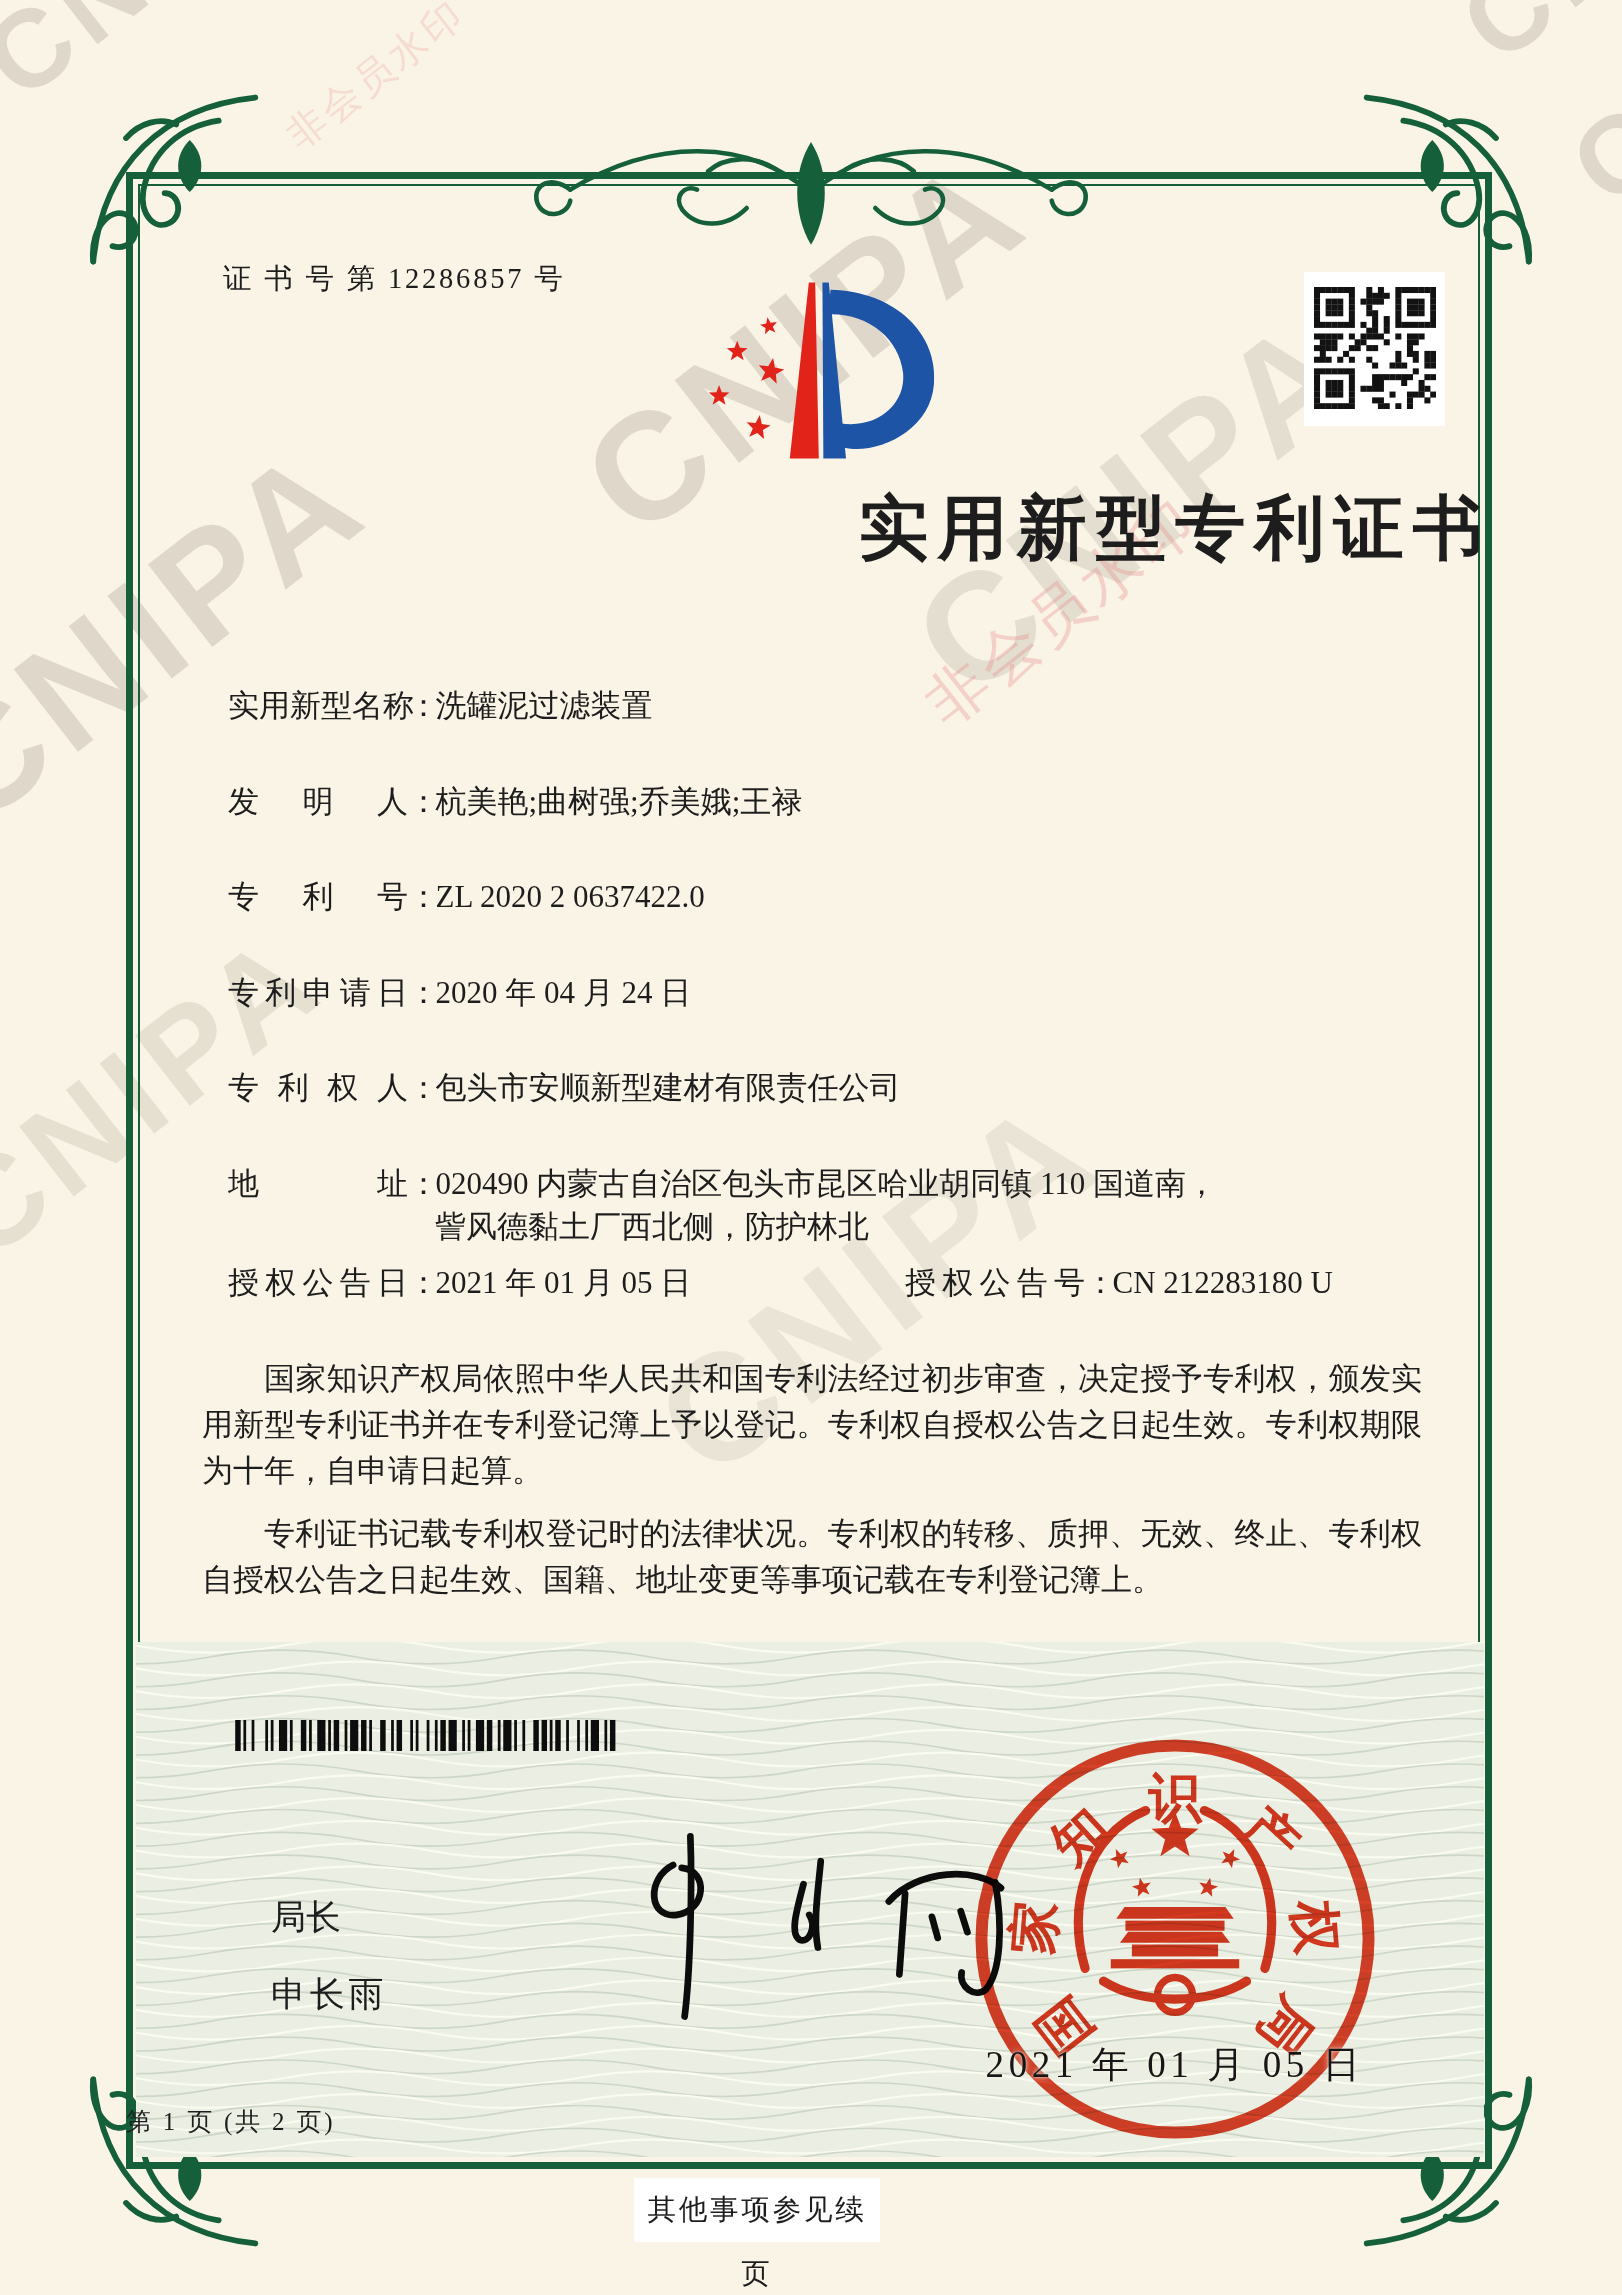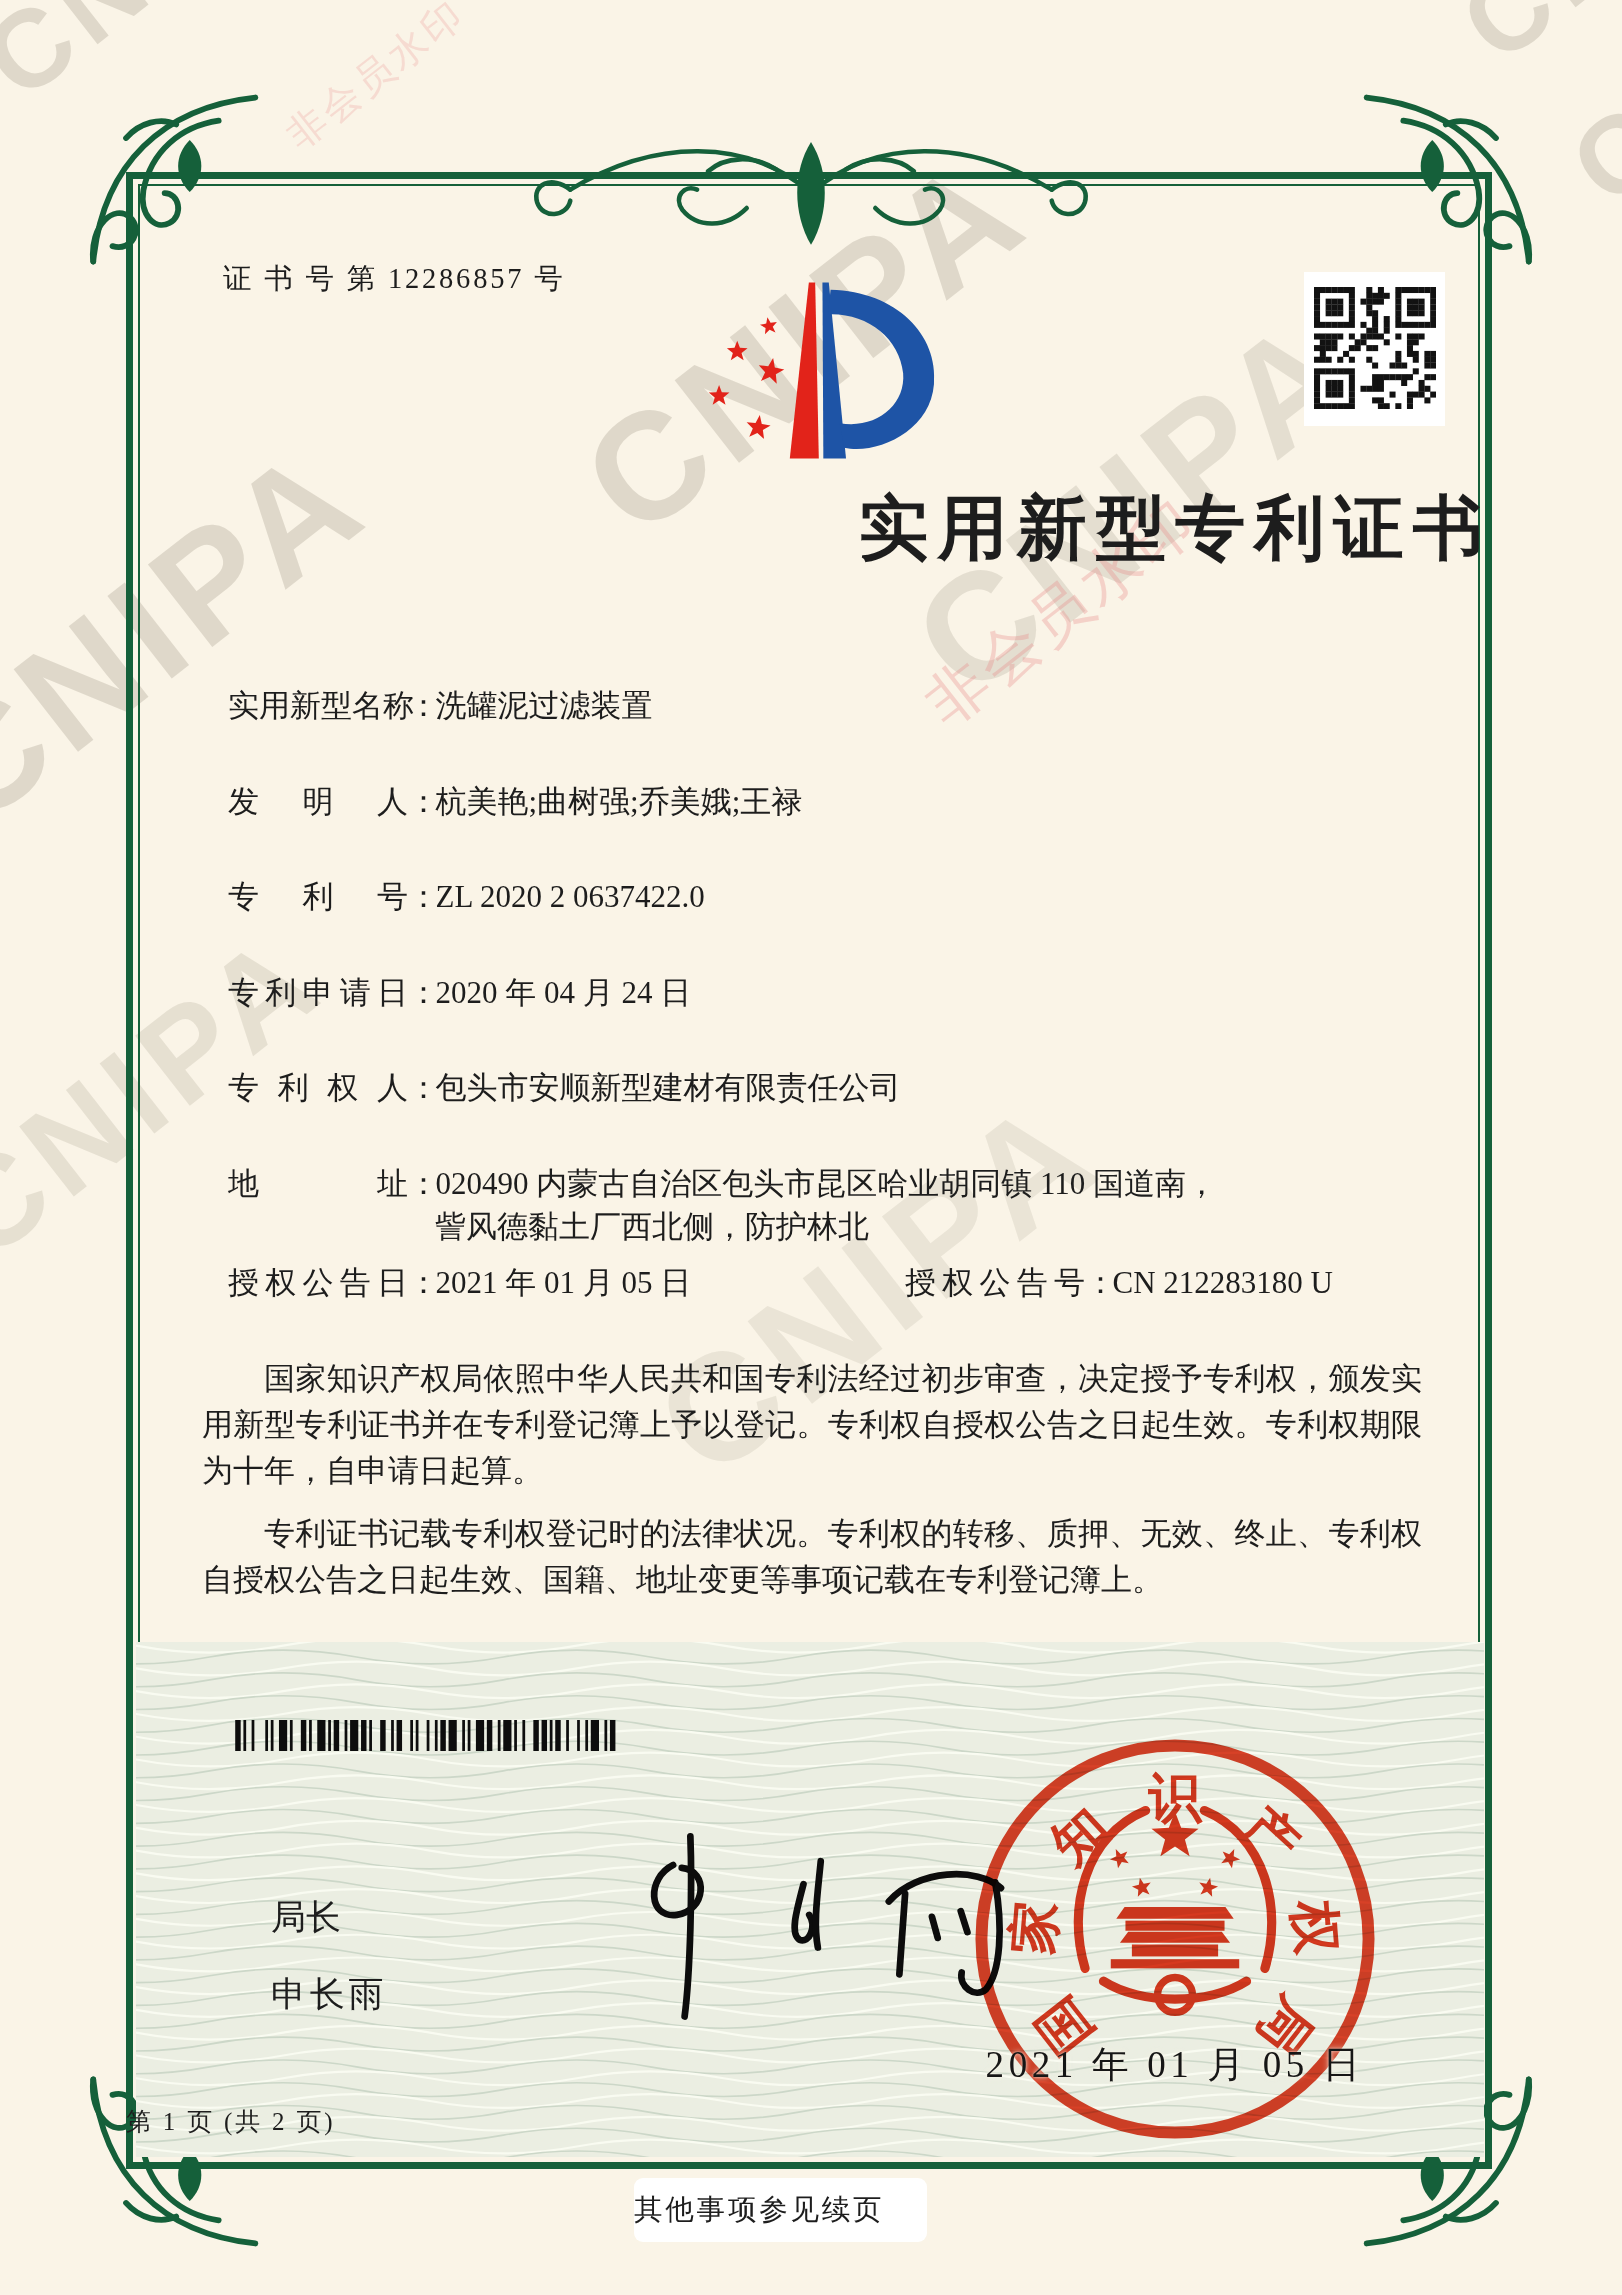--- a/index.html
+++ b/index.html
@@ -82,22 +82,22 @@
   .seal-date{
     position:absolute;left:973px;top:2040px;width:404px;text-align:center;
     font-size:37px;letter-spacing:4.6px;color:#161616;z-index:7;
     text-shadow:0 0 6.4px rgba(250,244,231,0.85), 0 0 2.8px rgba(250,244,231,0.7);
   }
   .page-num{
     position:absolute;left:126px;top:2105px;width:1366px;
     font-size:25px;letter-spacing:2.8px;z-index:5;
   }
   .note-box{
-    position:absolute;left:634px;top:2178px;width:293px;height:64px;background:#ffffff;
-    line-height:64px;font-size:28.5px;letter-spacing:2.8px;z-index:4;border-radius:9px;
+    position:absolute;left:634px;top:2178px;width:246px;height:64px;background:#ffffff;
+    text-align:center;line-height:64px;font-size:28.5px;letter-spacing:2.8px;z-index:4;
   }
 </style>
 </head>
 <body>
 
 <div class="page">
 
   <div class="wm" style="left:-41px;top:23px;font-size:110px">CNIPA</div>
   <div class="wm" style="left:1437px;top:-13.8px;font-size:110px">CNIPA</div>
   <div class="wm" style="left:1547px;top:129px;font-size:110px">CNIPA</div>

